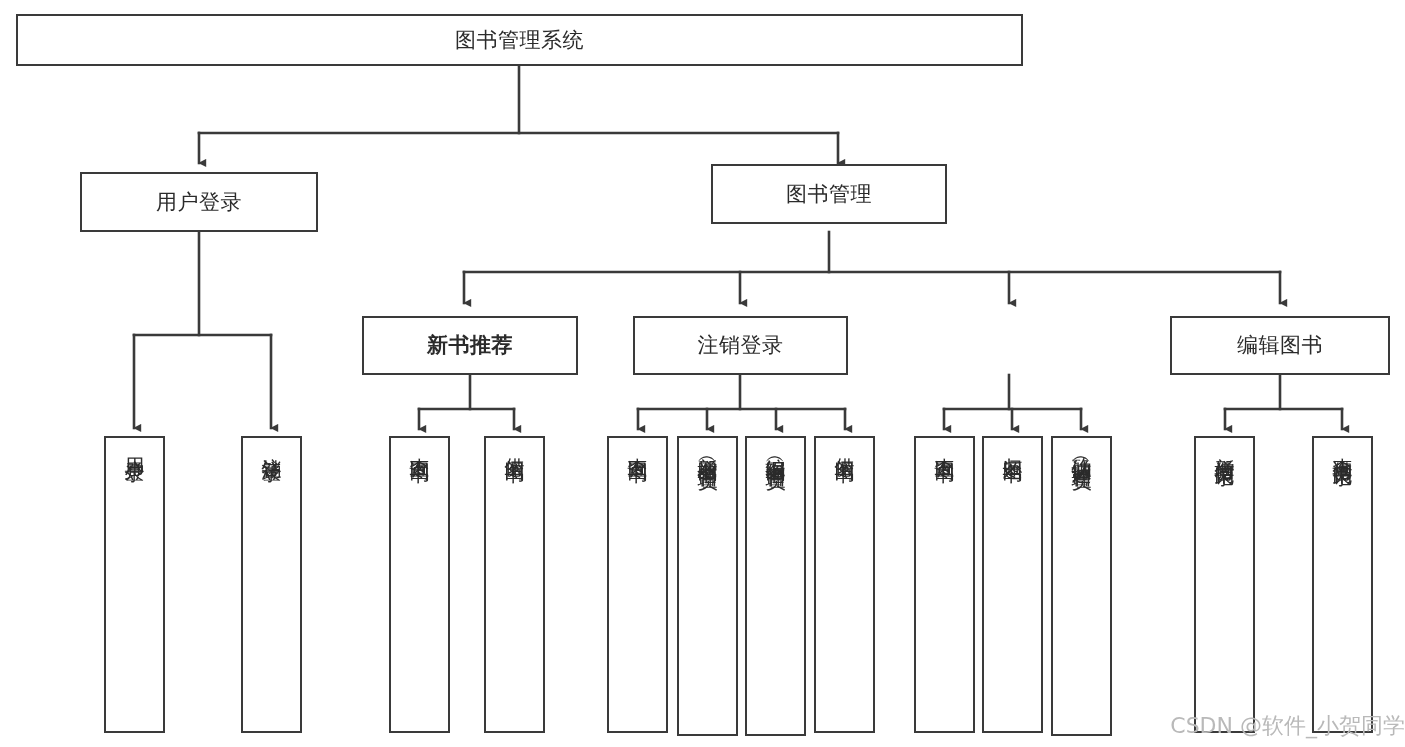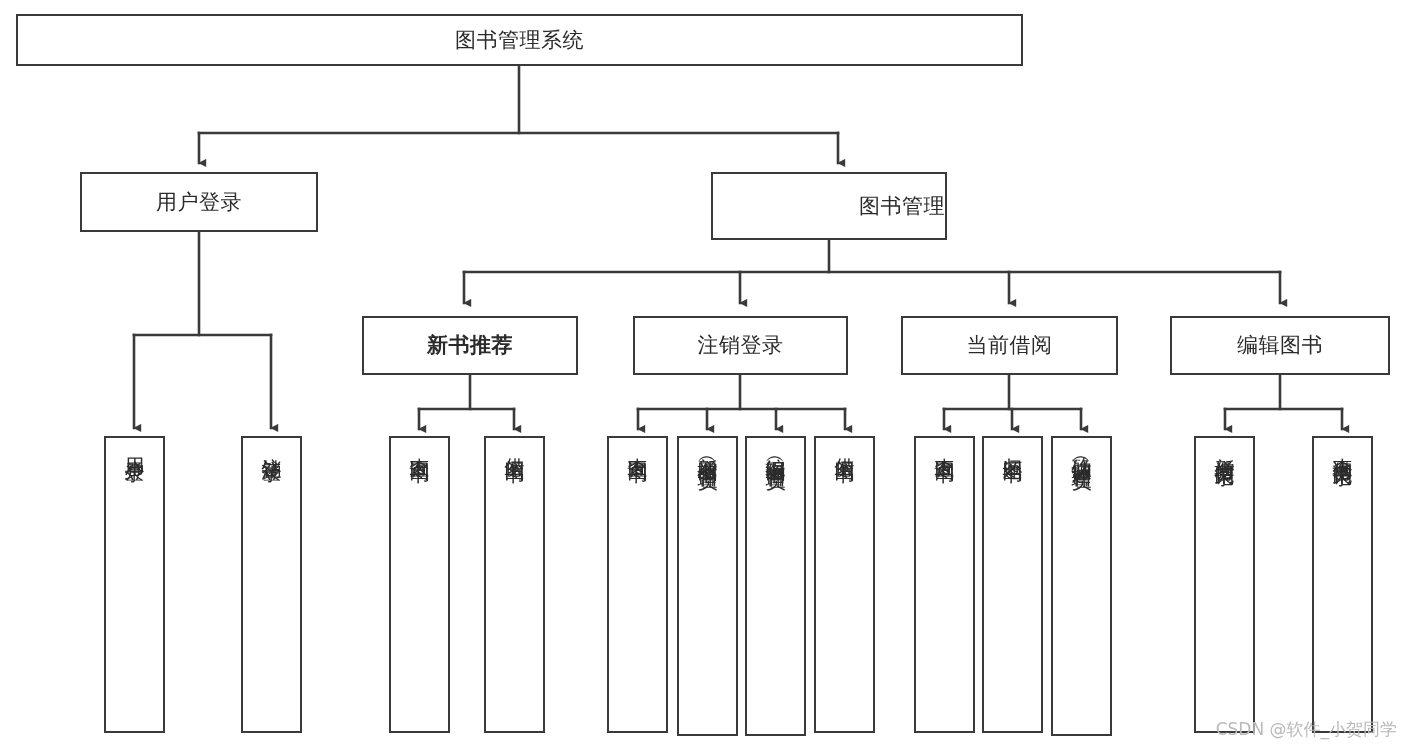--- a/index.html
+++ b/index.html
@@ -49,23 +49,23 @@
   .node.vertical .label {
     writing-mode: vertical-rl;
     text-orientation: upright;
     font-size: 20px;
     letter-spacing: 2px;
     line-height: 1.05;
     white-space: nowrap;
   }
   #watermark {
     position: absolute;
-    right: 8px;
+    right: 0;
     bottom: 6px;
-    font-size: 17px;
+    font-size: 22px;
     color: #b9b9b9;
     z-index: 5;
     white-space: nowrap;
     user-select: none;
   }
 </style>
 </head>
 <body>
 
 <div id="diagram-canvas">
@@ -121,35 +121,32 @@
   </svg>
 
   <div class="node" style="left:16px; top:14px; width:1007px; height:52px;">
     <span class="label">图书管理系统</span>
   </div>
 
   <div class="node" style="left:80px; top:172px; width:238px; height:60px;">
     <span class="label">用户登录</span>
   </div>
 
-  <div class="node" style="left:711px; top:172px; width:236px; height:68px;justify-content:flex-end;">
+  <div class="node" style="left:711px; top:164px; width:236px; height:60px;">
     <span class="label">图书管理</span>
   </div>
 
   <div class="node" style="left:362px; top:316px; width:216px; height:59px;font-weight:bold;">
     <span class="label">新书推荐</span>
   </div>
 
   <div class="node" style="left:633px; top:316px; width:215px; height:59px;">
     <span class="label">注销登录</span>
   </div>
 
-  <div class="node" style="left:901px; top:316px; width:217px; height:59px;">
-    <span class="label">当前借阅</span>
-  </div>
 
   <div class="node" style="left:1170px; top:316px; width:220px; height:59px;">
     <span class="label">编辑图书</span>
   </div>
 
   <div class="node vertical" style="left:104px; top:436px; width:61px; height:297px;">
     <span class="label">用户登录</span>
   </div>
 
   <div class="node vertical" style="left:241px; top:436px; width:61px; height:297px;">

